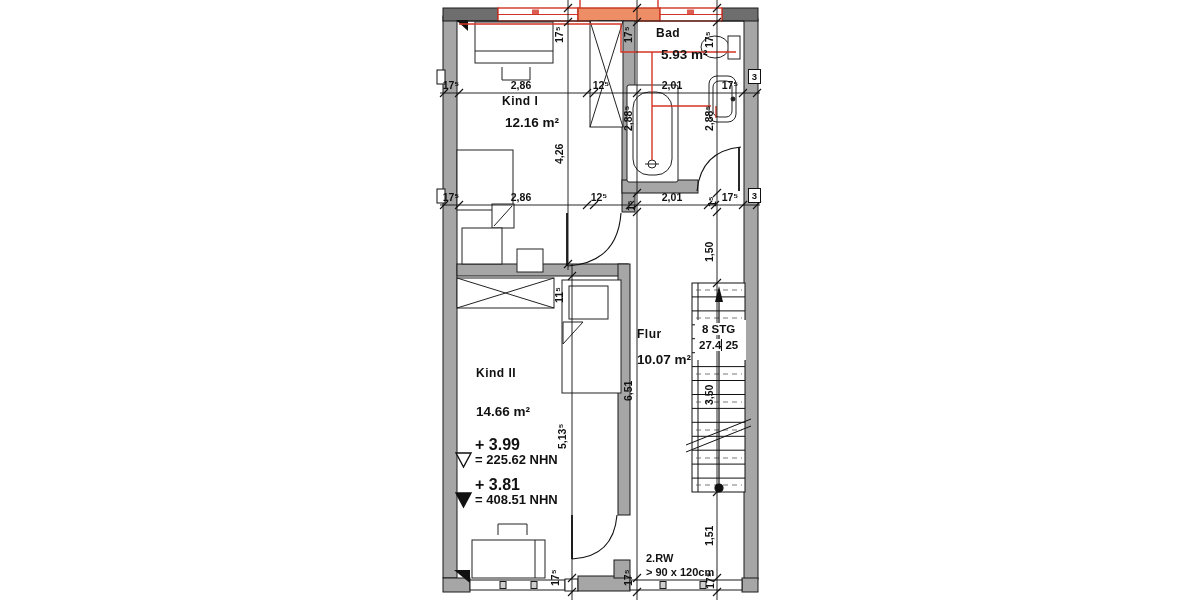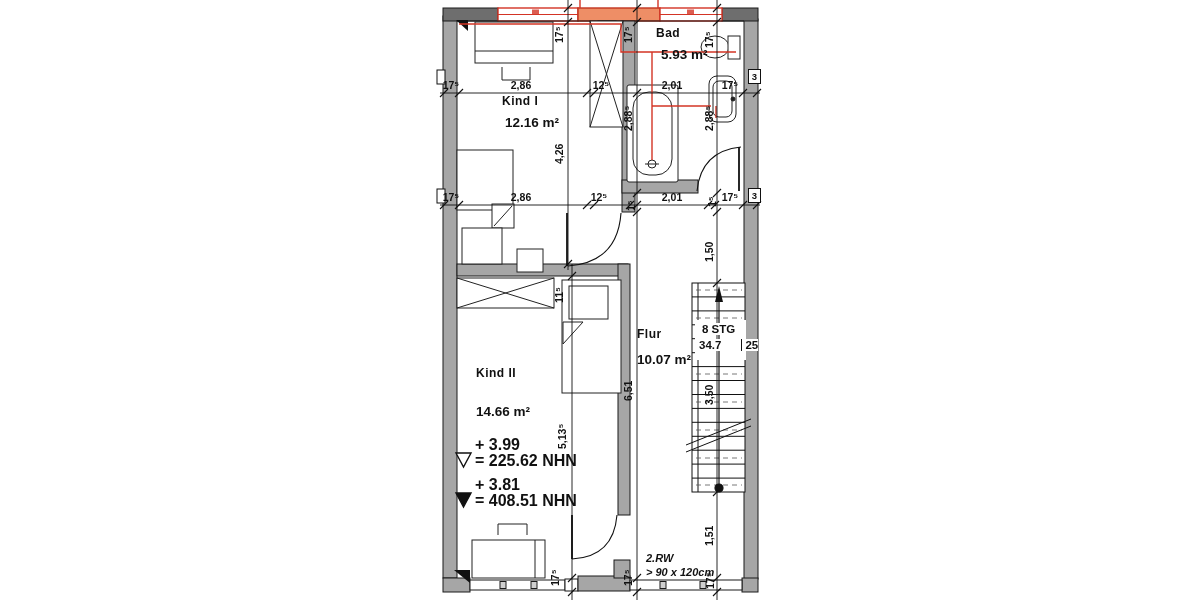--- a/index.html
+++ b/index.html
@@ -6,25 +6,25 @@
   #stage{position:relative;width:1200px;height:600px;background:#ffffff;overflow:hidden;
          font-family:"Liberation Sans",sans-serif;color:#111;}
   #gfx{position:absolute;left:0;top:0;width:1200px;height:600px;}
   .txt{position:absolute;white-space:nowrap;}
   .room-name{font-weight:700;font-size:12px;letter-spacing:.5px;}
   .room-area{font-weight:700;font-size:13.5px;text-align:center;}
   .dim{font-weight:700;font-size:10.5px;}
   .dim.h{transform:translateX(-50%);}
   .dim.v{transform:rotate(-90deg);transform-origin:0 0;}
   .lvl-val{font-weight:700;font-size:16px;}
-  .lvl-datum{font-weight:700;font-size:16px;}
-  .note{font-weight:700;font-size:11px;font-style:italic;}
+  .lvl-datum{font-weight:700;font-size:13px;}
+  .note{font-weight:700;font-size:11px;}
   .stg{font-weight:700;font-size:11.5px;background:#fff;padding:0 1px;}
   .stg-ratio{font-weight:700;font-size:11.5px;background:#fff;}
-  .stg-ratio .run{border-left:1.2px solid #111;padding-left:3px;margin-left:20px;}
+  .stg-ratio .run{border-left:1.2px solid #111;padding-left:3px;margin-left:0;}
   .marker3{font-weight:700;font-size:9.5px;border:1px solid #111;background:#fff;
            width:11px;height:13px;line-height:13px;text-align:center;}
 </style>
 </head>
 <body>
 
 <div id="stage">
 
   <svg id="gfx" viewBox="0 0 1200 600">
 
@@ -248,21 +248,21 @@
   <div class="txt room-area" style="left:661px;top:47px;">5.93 m²</div>
 
   <div class="txt room-name" style="left:476px;top:366px;">Kind II</div>
   <div class="txt room-area" style="left:476px;top:404px;">14.66 m²</div>
 
   <div class="txt room-name" style="left:637px;top:327px;">Flur</div>
   <div class="txt room-area" style="left:637px;top:352px;">10.07 m²</div>
 
   <div class="txt stg" style="left:701px;top:323px;">8 STG</div>
   <div class="txt stg-ratio" style="left:699px;top:339px;">
-    <span>34.7</span><span class="run">25</span>
+    <span>27.4</span><span class="run">25</span>
   </div>
 
   <div class="txt lvl-val" style="left:475px;top:436px;">+ 3.99</div>
   <div class="txt lvl-datum" style="left:475px;top:452px;">= 225.62 NHN</div>
   <div class="txt lvl-val" style="left:475px;top:476px;">+ 3.81</div>
   <div class="txt lvl-datum" style="left:475px;top:492px;">= 408.51 NHN</div>
 
   <div class="txt note" style="left:646px;top:552px;">2.RW</div>
   <div class="txt note" style="left:646px;top:566px;">&gt; 90 x 120cm</div>
 

